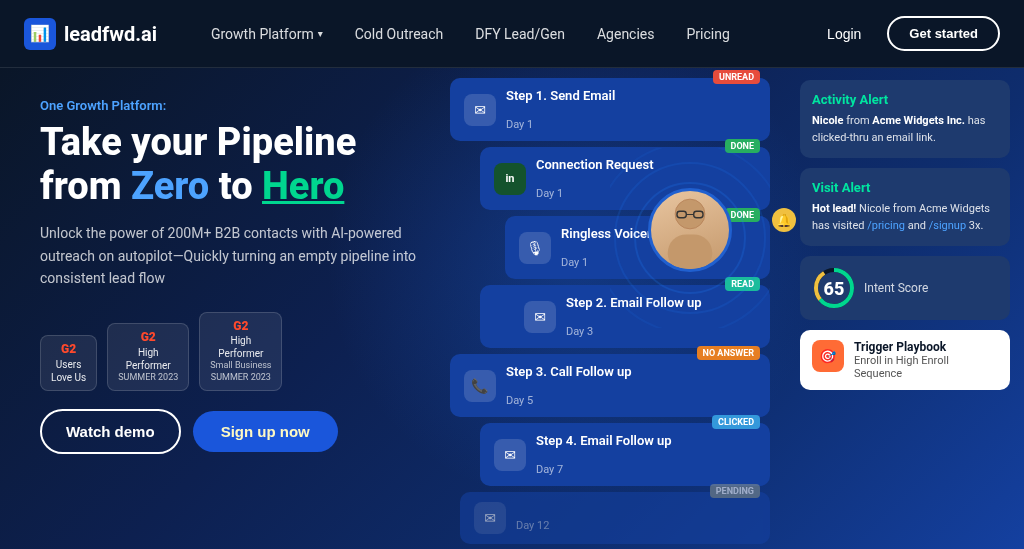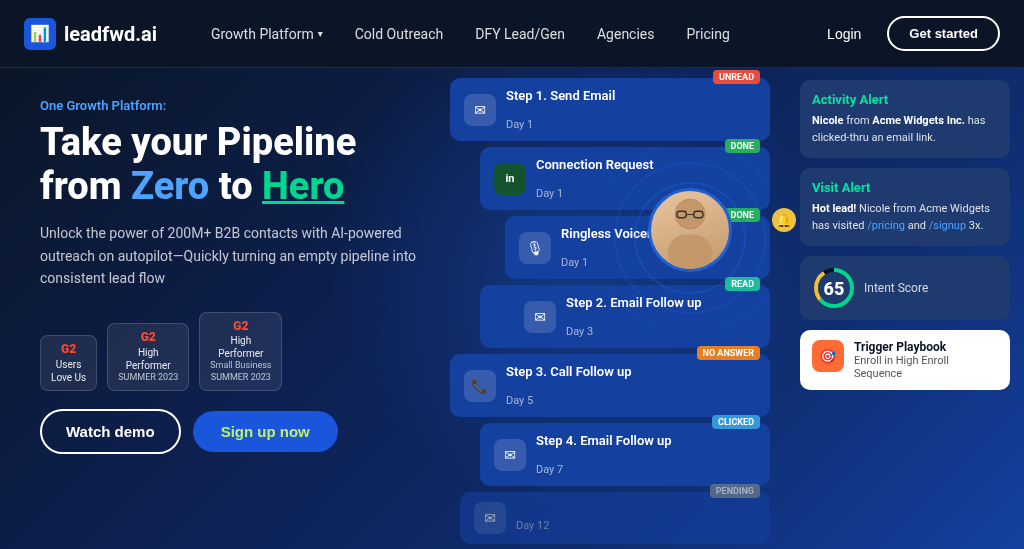--- a/index.html
+++ b/index.html
@@ -185,21 +185,21 @@
       color: white;
       border-radius: 28px;
       padding: 12px 24px;
       font-size: 15px;
       font-weight: 600;
       cursor: pointer;
     }
     .btn-signup {
       background: #1a56db;
       border: none;
-      color: #bef264;
+      color: #fef9c3;
       border-radius: 28px;
       padding: 12px 28px;
       font-size: 15px;
       font-weight: 600;
       cursor: pointer;
     }
 
     
     .hero-middle {
       position: absolute;

